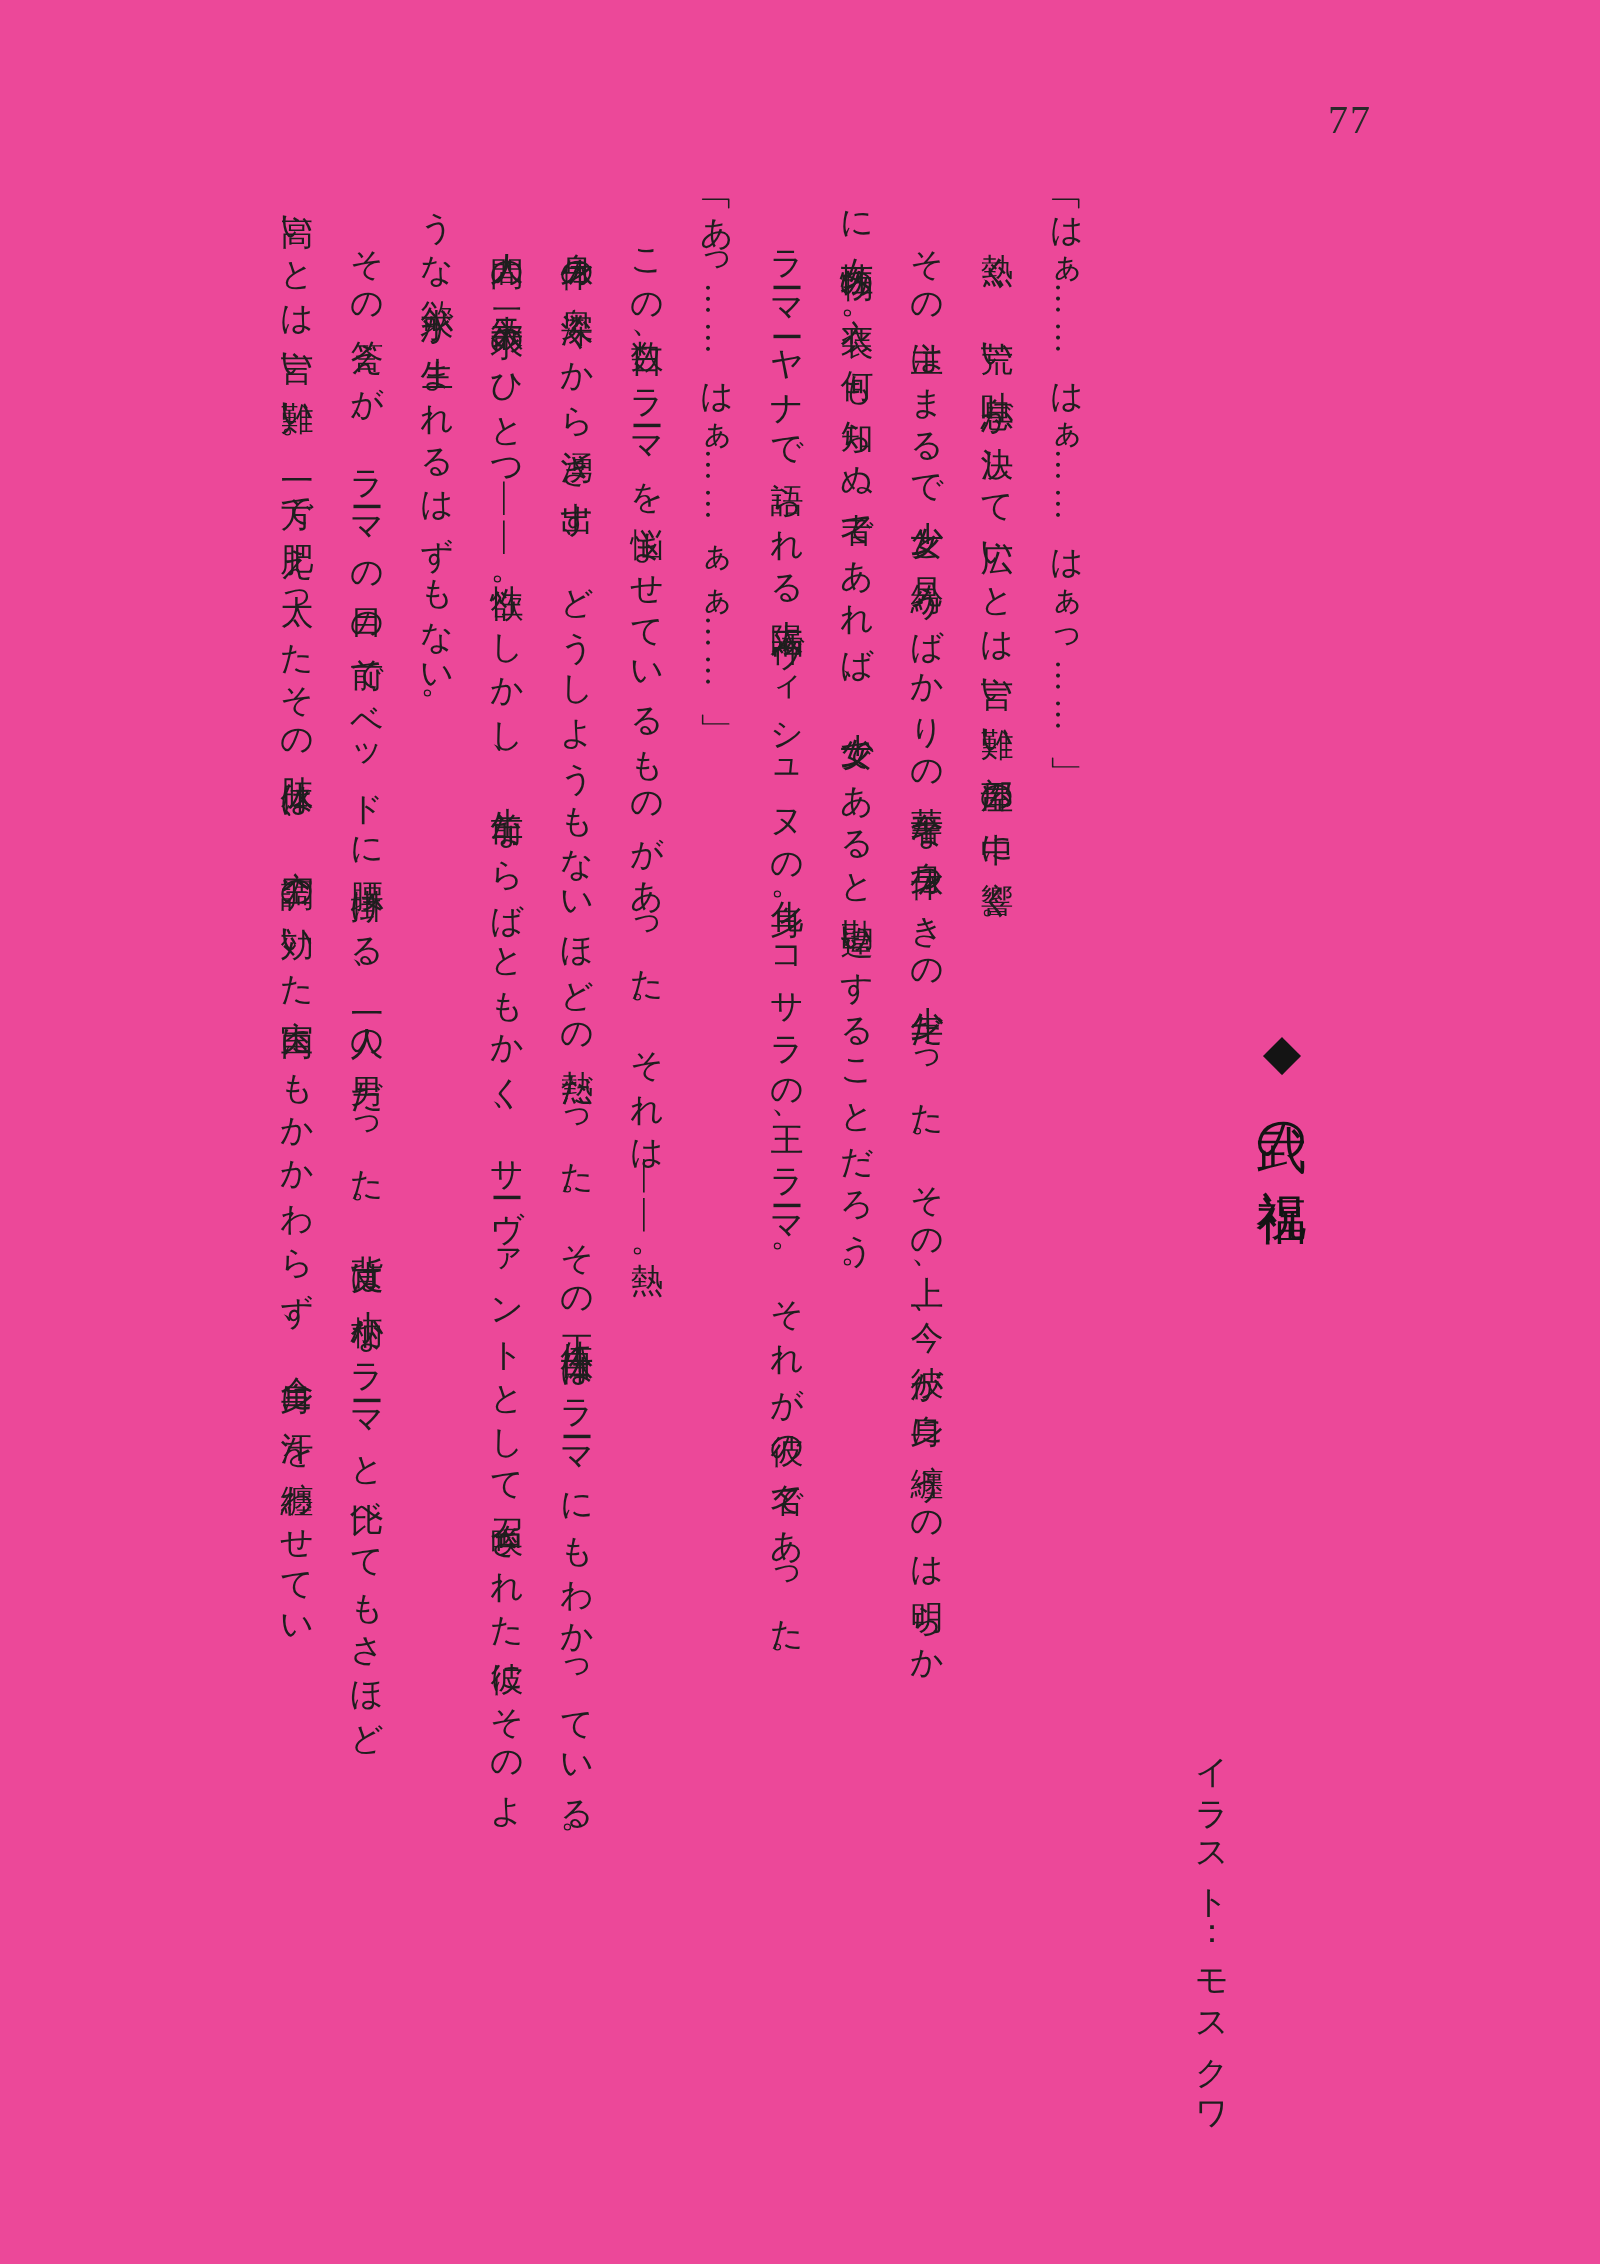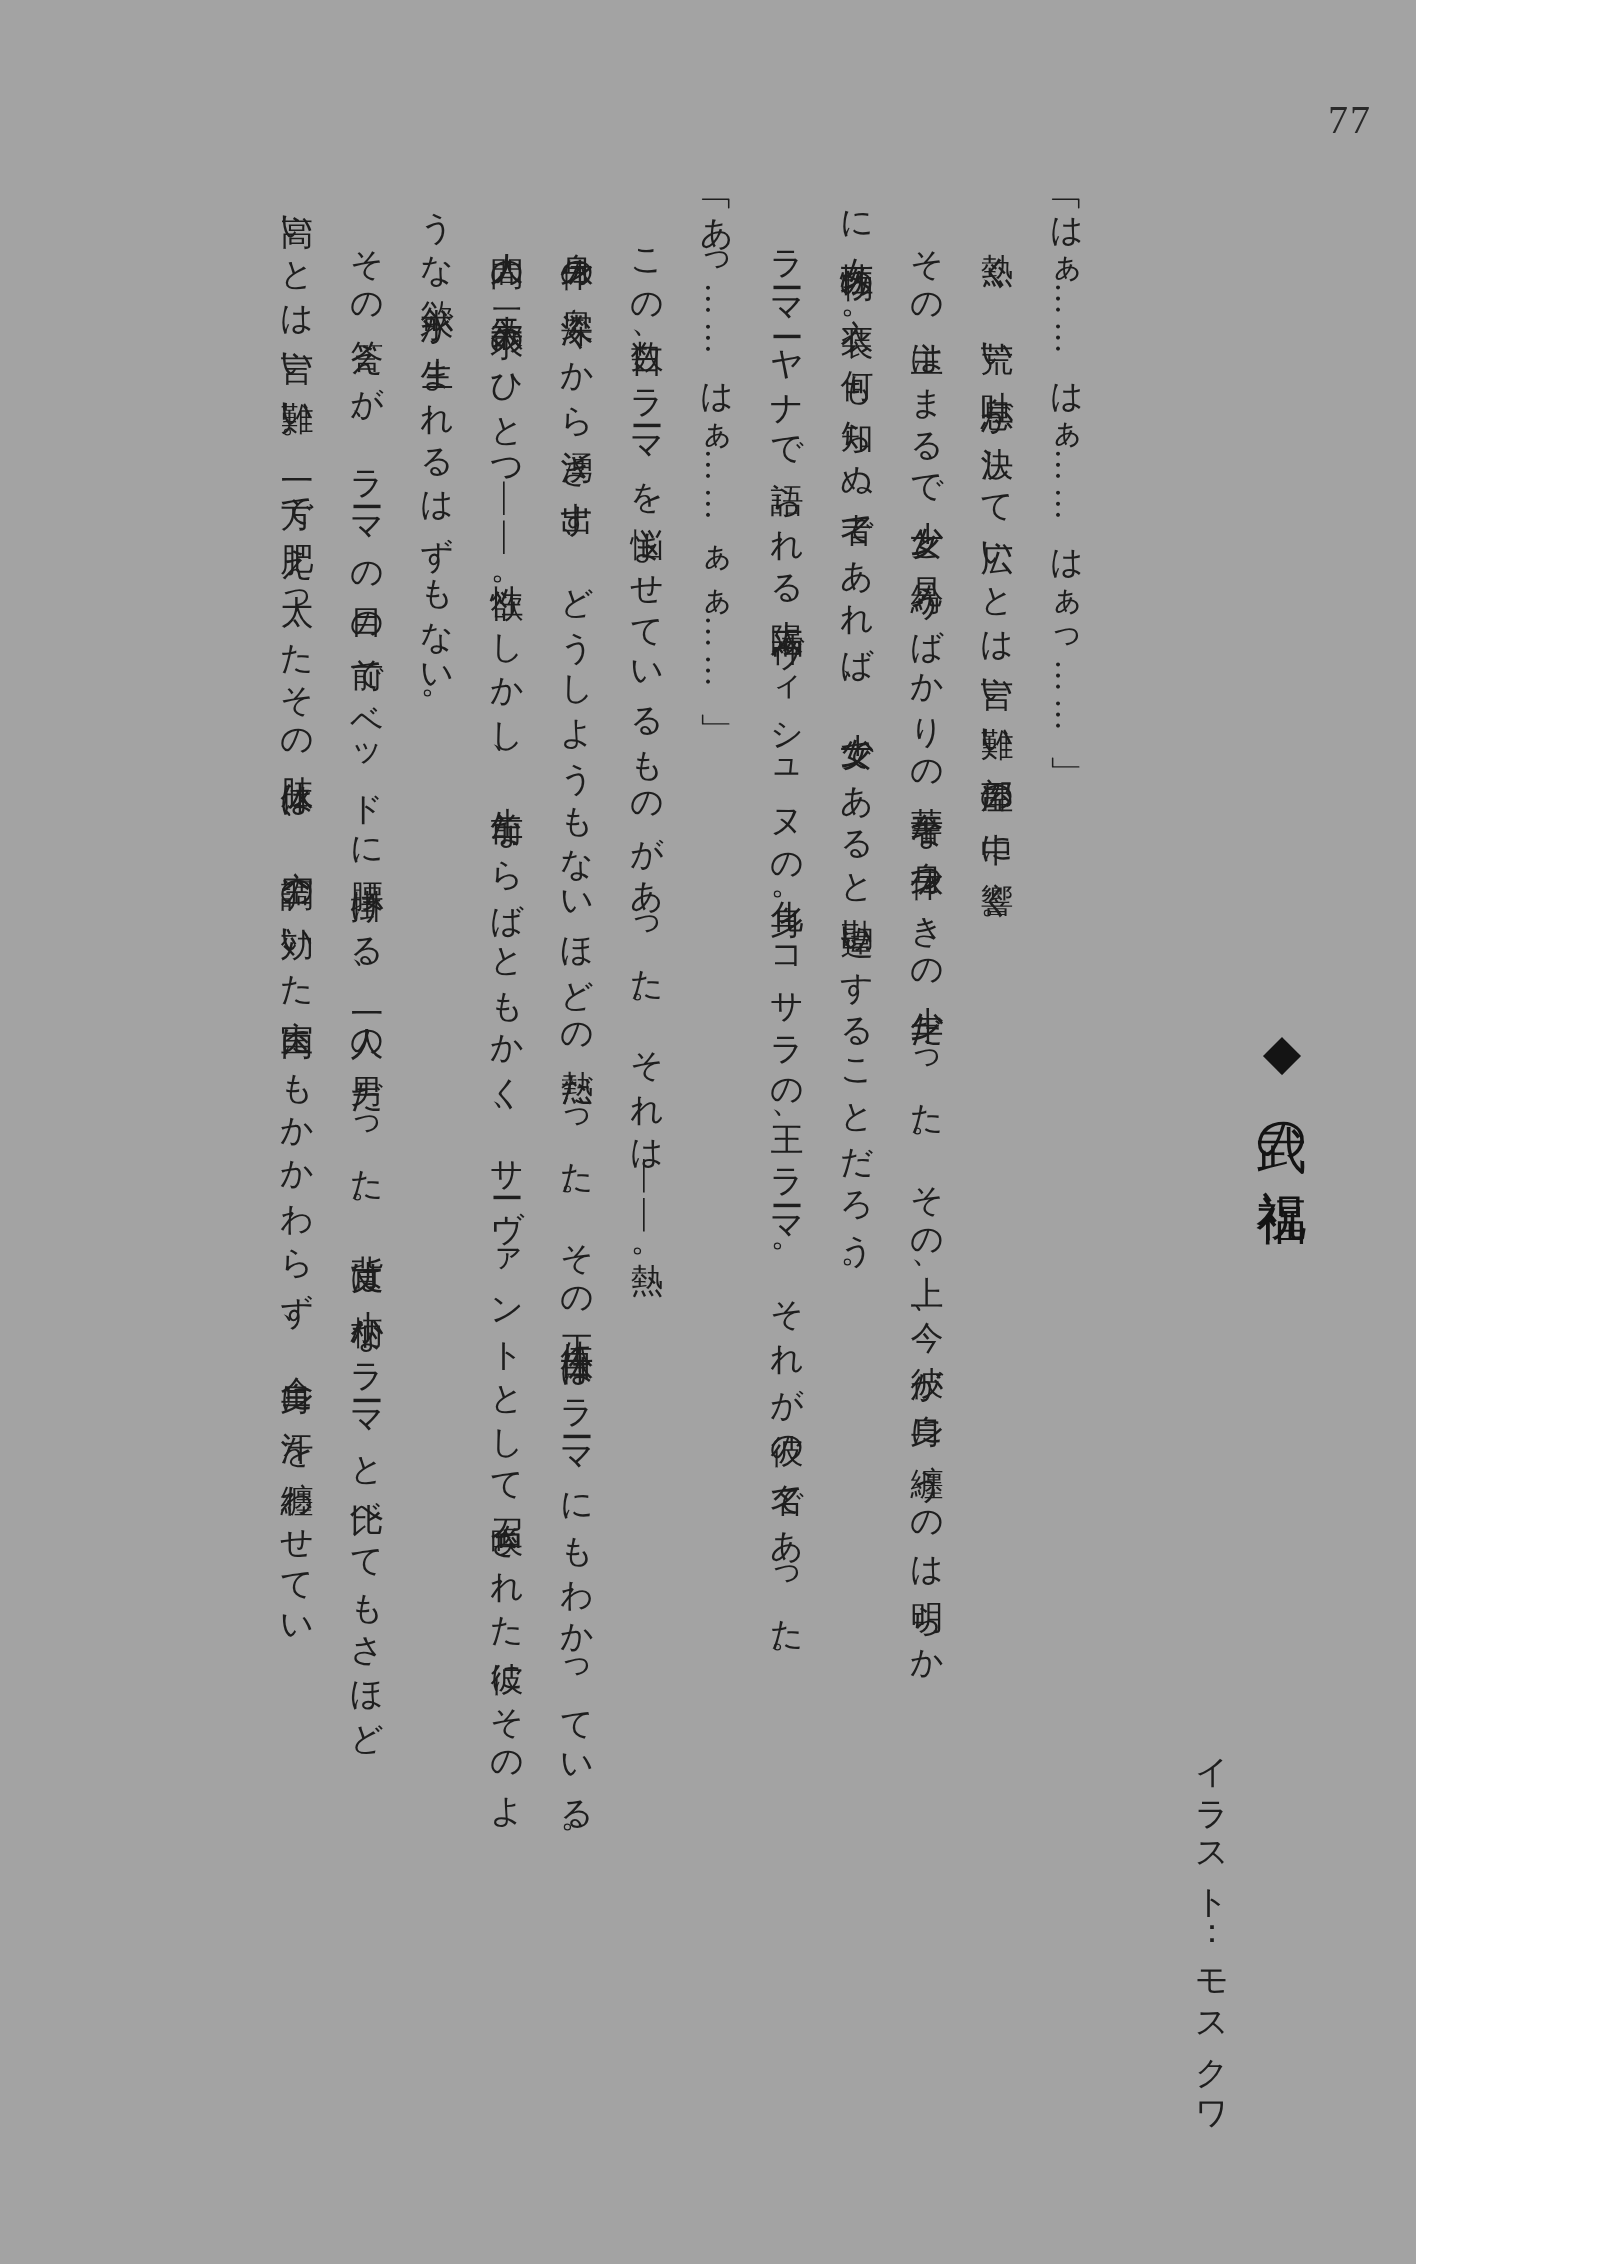--- a/index.html
+++ b/index.html
@@ -3,22 +3,22 @@
 <meta charset="utf-8">
 <style>
   html, body { margin: 0; padding: 0; }
   body {
     width: 1600px; height: 2264px;
     background: #ffffff;
     font-family: "Liberation Serif", "DejaVu Serif", serif;
   }
   .page {
     position: relative;
-    width: 1416px; height: 2264px;
-    background: #a3a3a3;
+    width: 1600px; height: 2264px;
+    background: #ec4899;
     color: #1e1e1e;
     overflow: hidden;
   }
   
   .page-number {
     position: absolute;
     left: 1328px; top: 100px;
     font-size: 40px;
     line-height: 1;
     letter-spacing: 2px;

